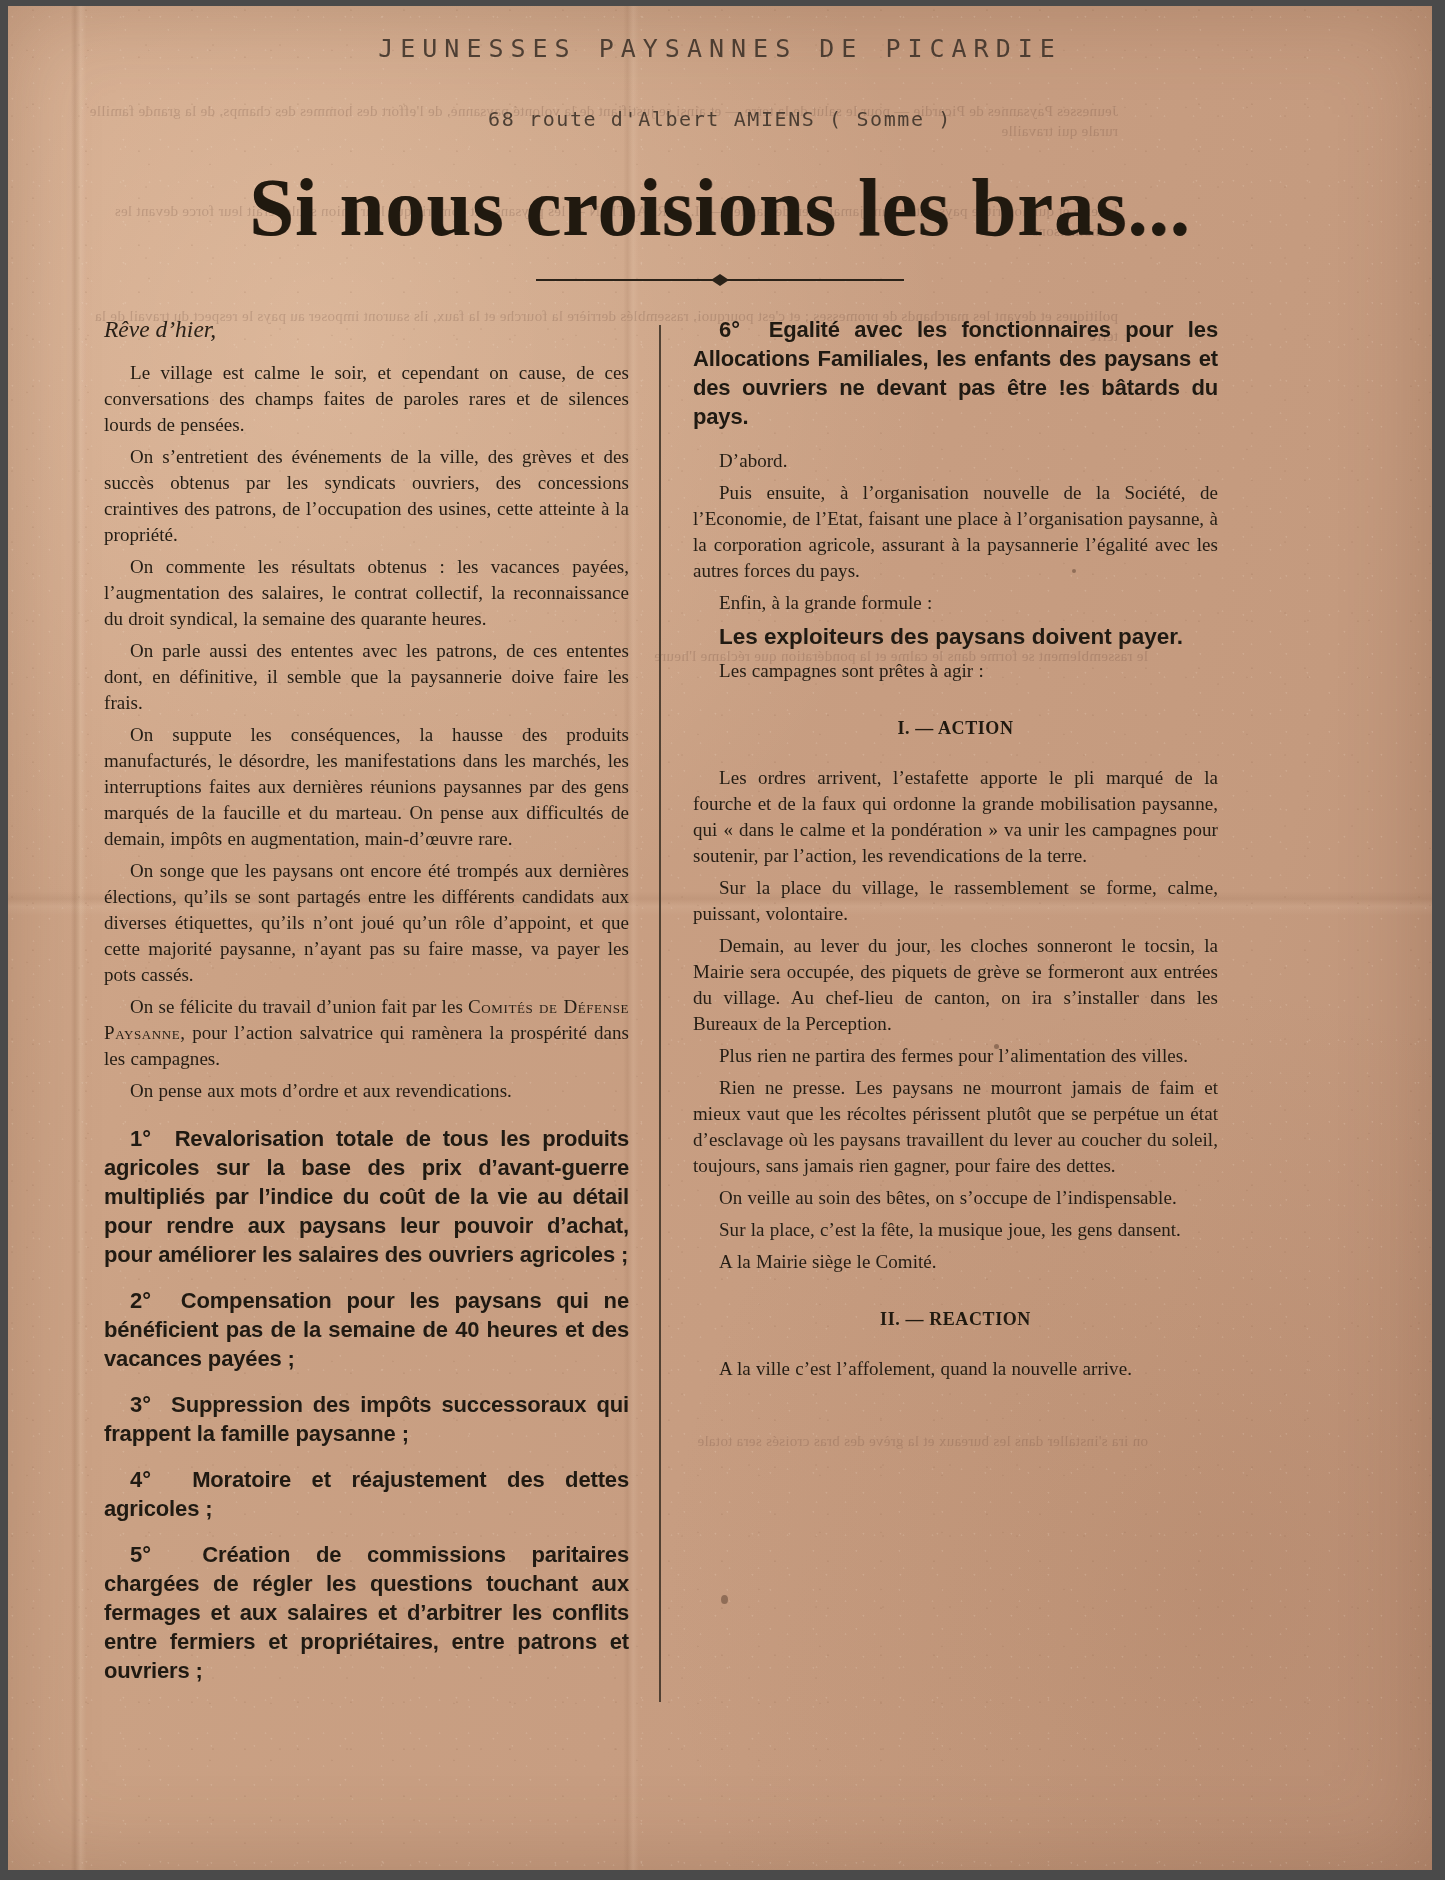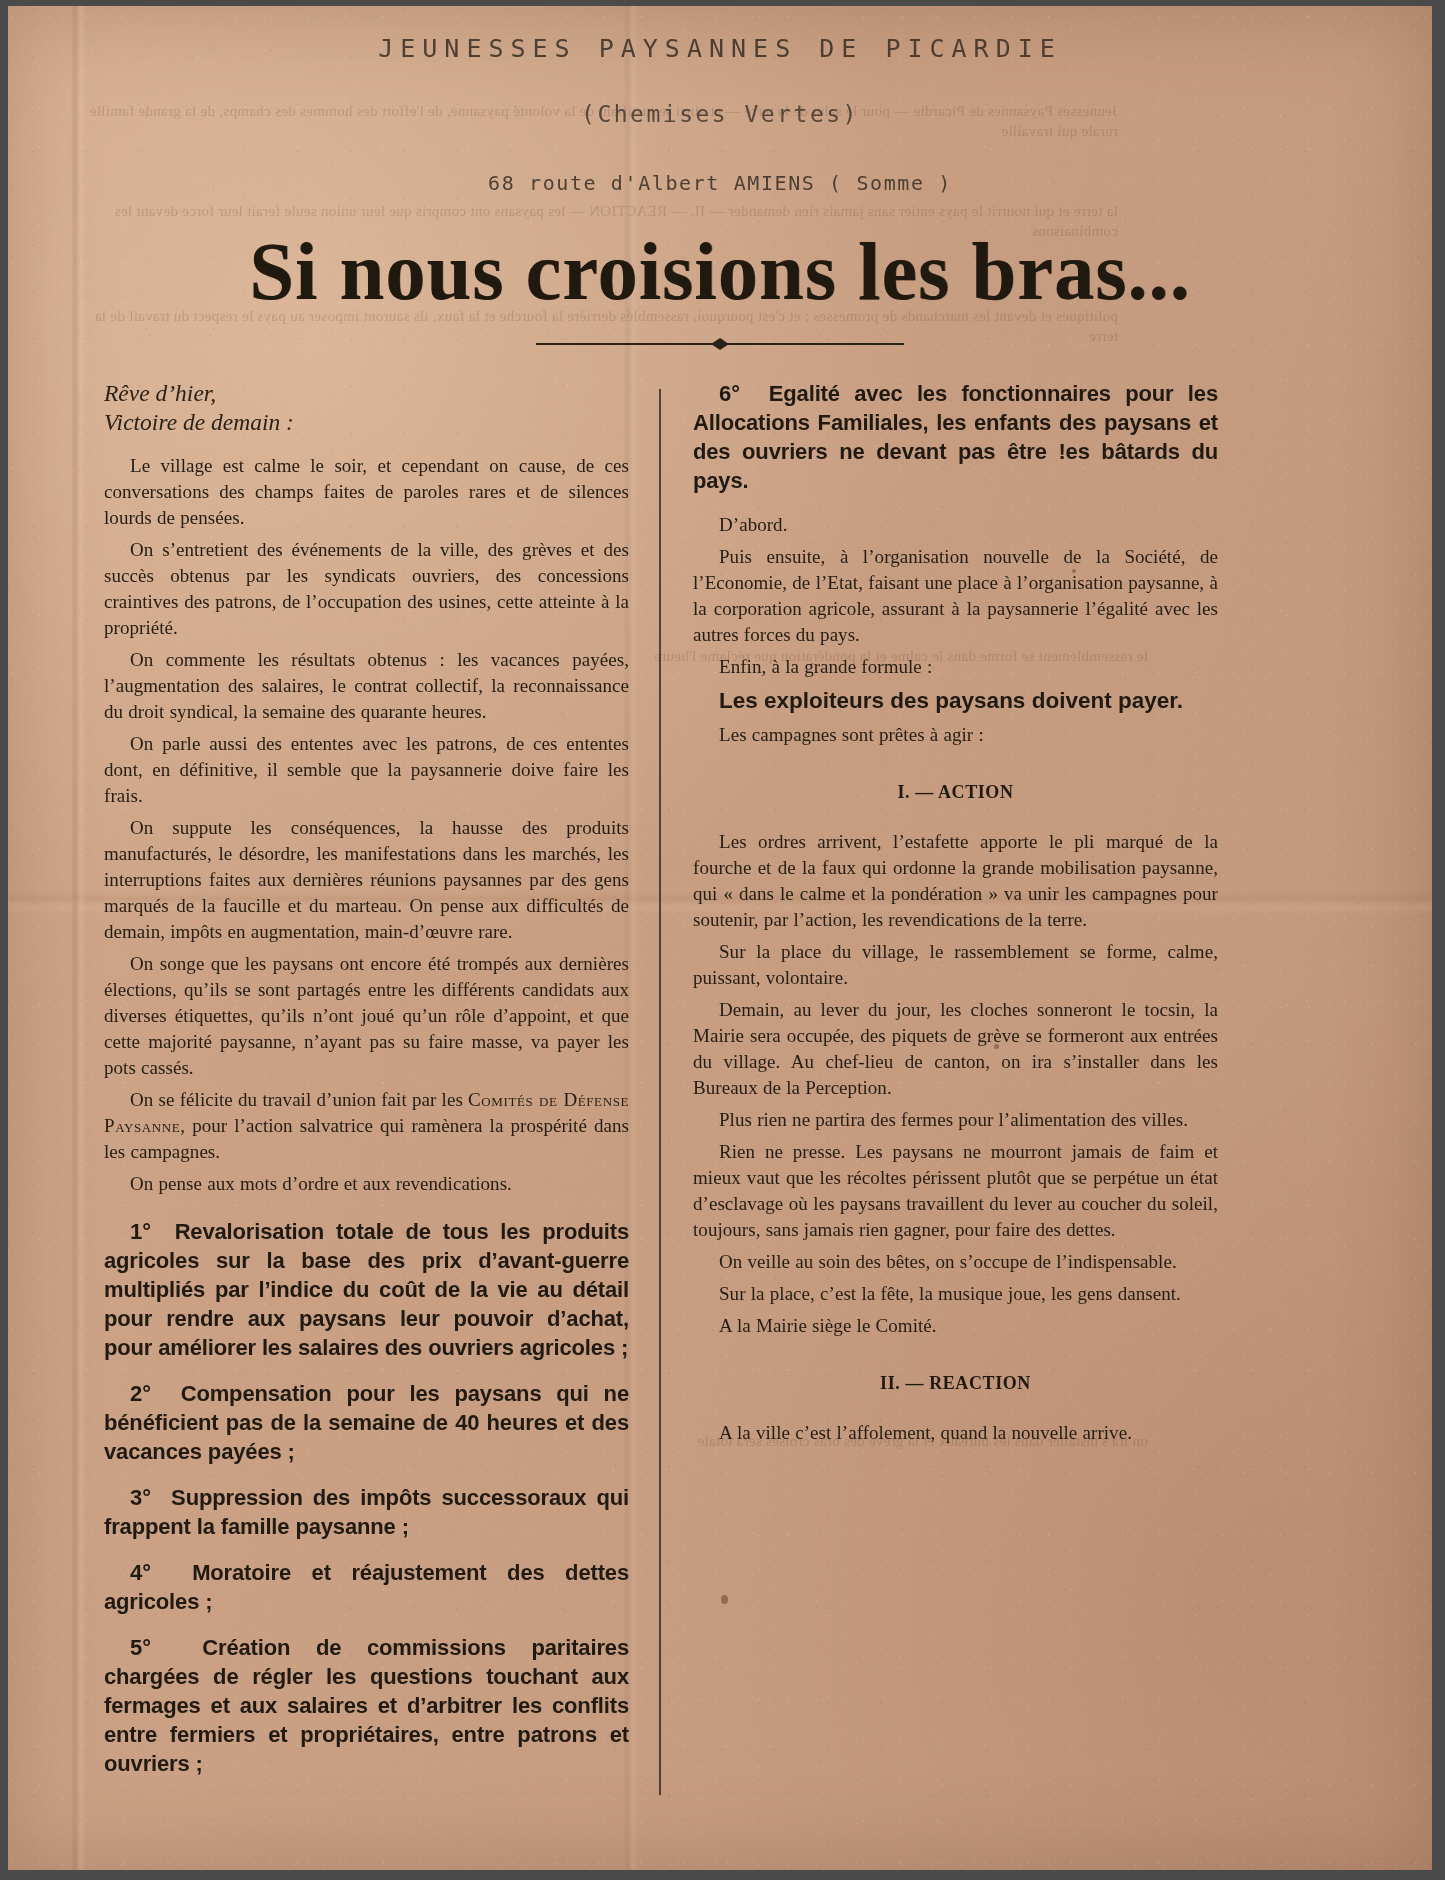--- a/index.html
+++ b/index.html
@@ -267,38 +267,36 @@
     <div class="bleed" style="left:620px;top:1425px;width:520px;">on ira s'installer dans les bureaux et la grève des bras croisés sera totale</div>
 
     <div class="fleck" style="left:713px;top:1589px;width:7px;height:9px;"></div>
     <div class="fleck" style="left:986px;top:1038px;width:5px;height:5px;"></div>
     <div class="fleck" style="left:1064px;top:563px;width:4px;height:4px;"></div>
 
     <div id="content">
 
       <div class="letterhead">
         <div class="lh-org">JEUNESSES PAYSANNES DE PICARDIE</div>
-        <div class="lh-sub">(Chemises Vertes)</div>
         <div class="lh-addr">68 route d'Albert  AMIENS  ( Somme )</div>
       </div>
 
       <div class="masthead">Si nous croisions les bras...</div>
 
       <div class="ornament">
         <div class="bar"></div>
         <div class="dia"></div>
       </div>
 
       <div class="columns">
 
         <div class="col">
 
           <div class="epigraph">
             <div>Rêve d’hier,</div>
-            <div>Victoire de demain :</div>
           </div>
 
           <p class="body">Le village est calme le soir, et cependant on cause, de ces conversations des champs faites de paroles rares et de silences lourds de pensées.</p>
           <p class="body">On s’entretient des événements de la ville, des grèves et des succès obtenus par les syndicats ouvriers, des concessions craintives des patrons, de l’occupation des usines, cette atteinte à la propriété.</p>
           <p class="body">On commente les résultats obtenus : les vacances payées, l’augmentation des salaires, le contrat collectif, la reconnaissance du droit syndical, la semaine des quarante heures.</p>
           <p class="body">On parle aussi des ententes avec les patrons, de ces ententes dont, en définitive, il semble que la paysannerie doive faire les frais.</p>
           <p class="body">On suppute les conséquences, la hausse des produits manufacturés, le désordre, les manifestations dans les marchés, les interruptions faites aux dernières réunions paysannes par des gens marqués de la faucille et du marteau. On pense aux difficultés de demain, impôts en augmentation, main-d’œuvre rare.</p>
           <p class="body">On songe que les paysans ont encore été trompés aux dernières élections, qu’ils se sont partagés entre les différents candidats aux diverses étiquettes, qu’ils n’ont joué qu’un rôle d’appoint, et que cette majorité paysanne, n’ayant pas su faire masse, va payer les pots cassés.</p>
 
           <p class="body"><span>On se félicite du travail d’union fait par les </span><span class="smallcaps">Comités de Défense Paysanne</span><span>, pour l’action salvatrice qui ramènera la prospérité dans les campagnes.</span></p>

